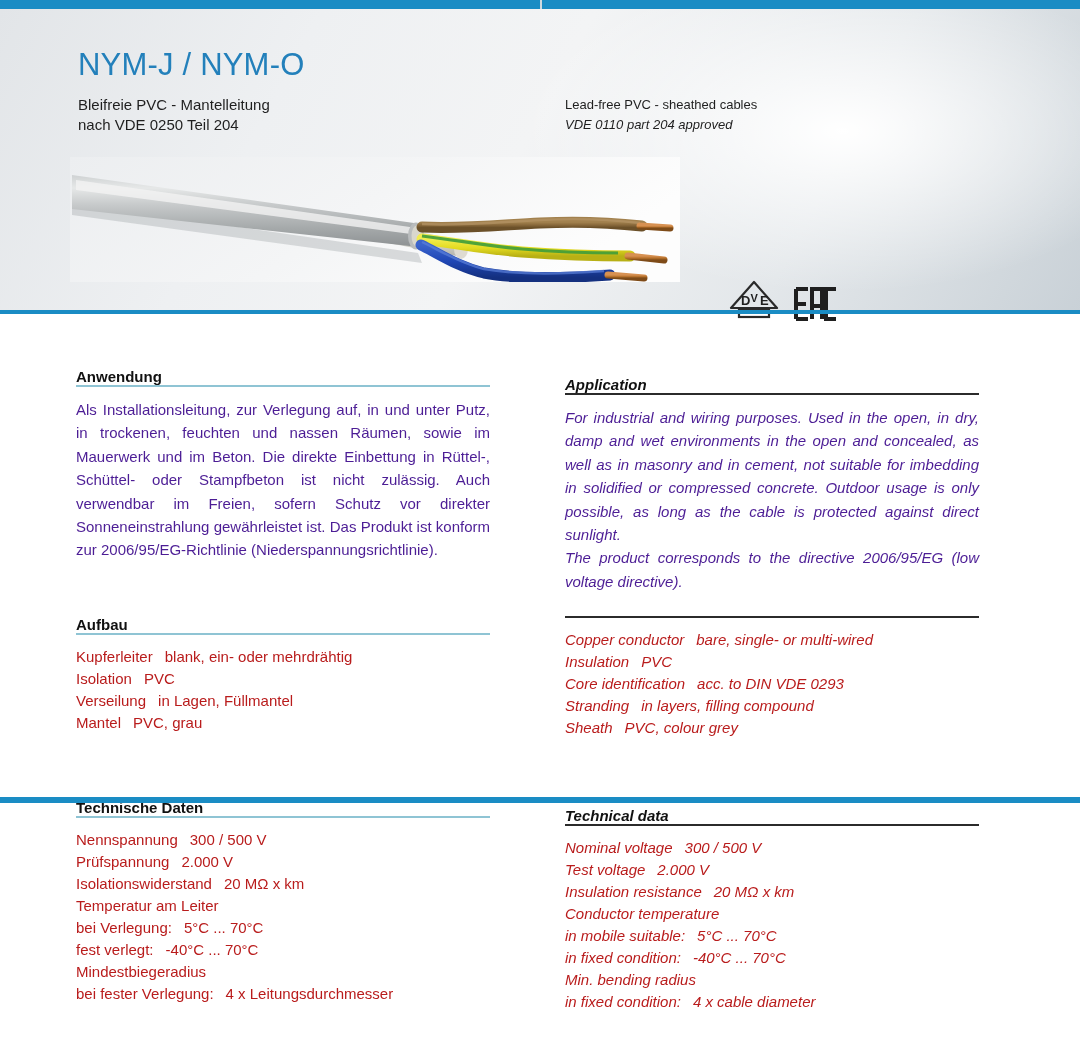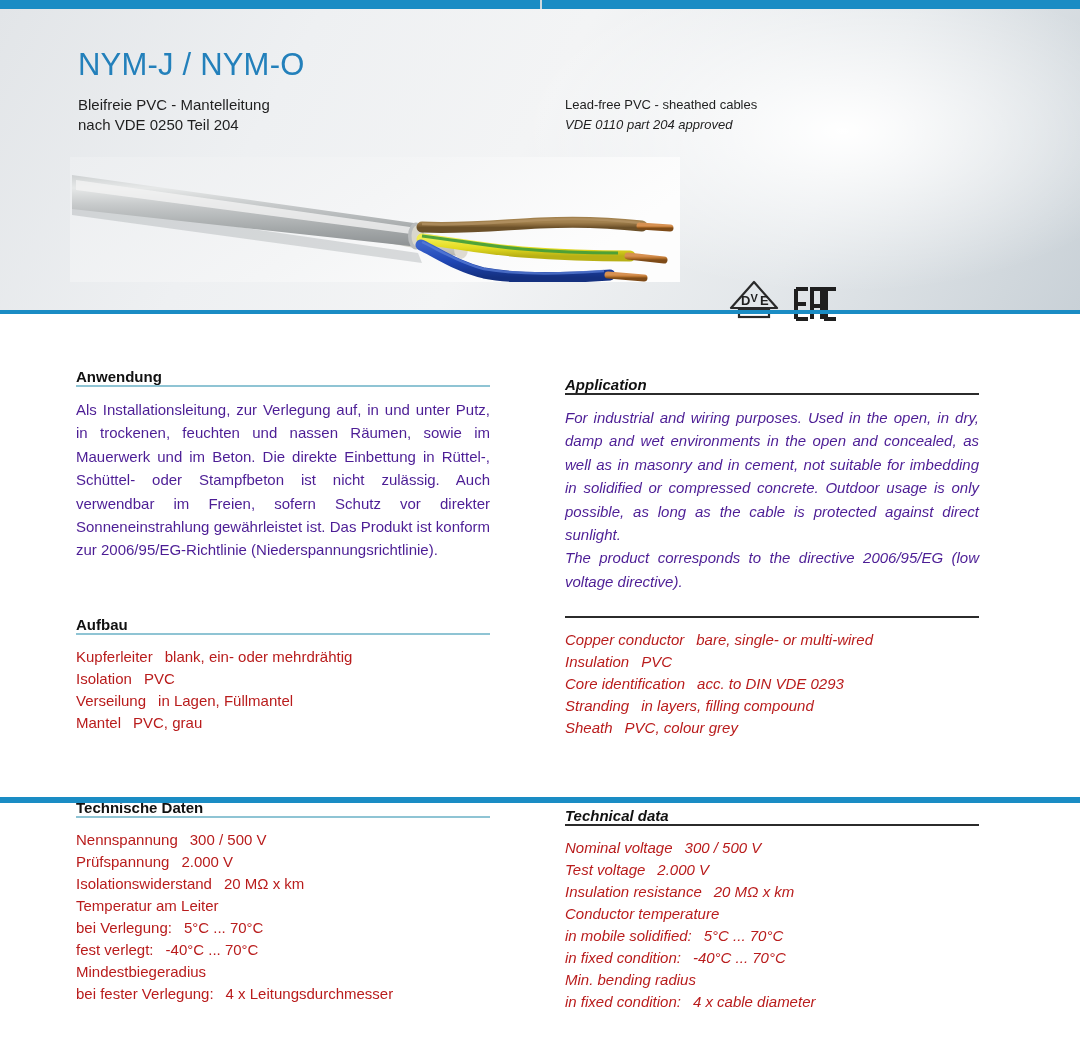--- a/index.html
+++ b/index.html
@@ -428,21 +428,21 @@
             </div>
             <div class="spec-row">
               <span class="spec-label">Insulation resistance</span>
               <span class="spec-value">20 MΩ x km</span>
             </div>
             <div class="spec-row">
               <span class="spec-label">Conductor temperature</span>
               <span class="spec-value"></span>
             </div>
             <div class="spec-row">
-              <span class="spec-label">in mobile solidified:</span>
+              <span class="spec-label">in mobile suitable:</span>
               <span class="spec-value">5°C ... 70°C</span>
             </div>
             <div class="spec-row">
               <span class="spec-label">in fixed condition:</span>
               <span class="spec-value">-40°C ... 70°C</span>
             </div>
             <div class="spec-row">
               <span class="spec-label">Min. bending radius</span>
               <span class="spec-value"></span>
             </div>

